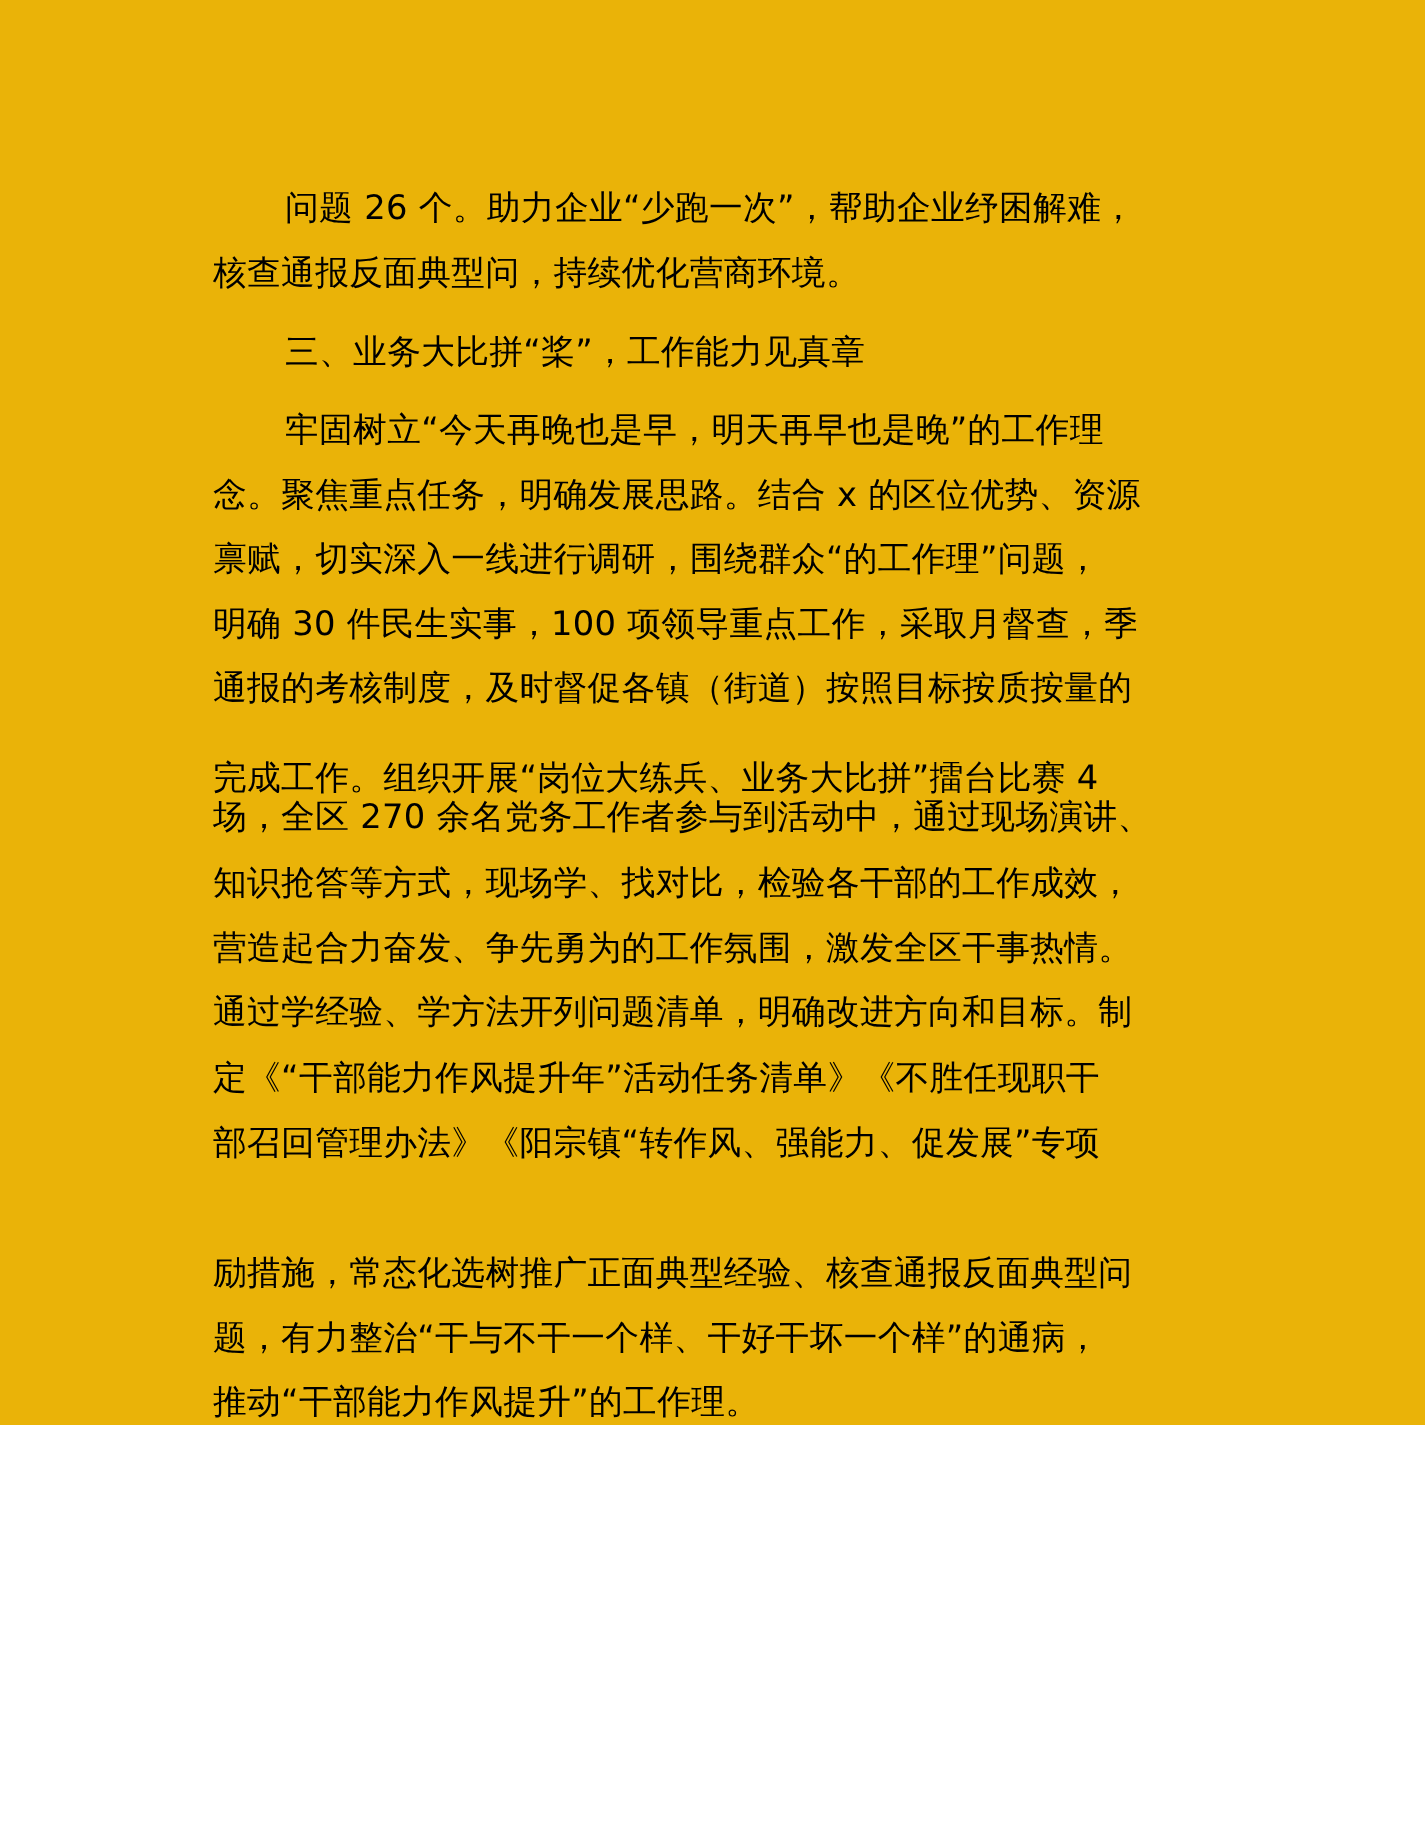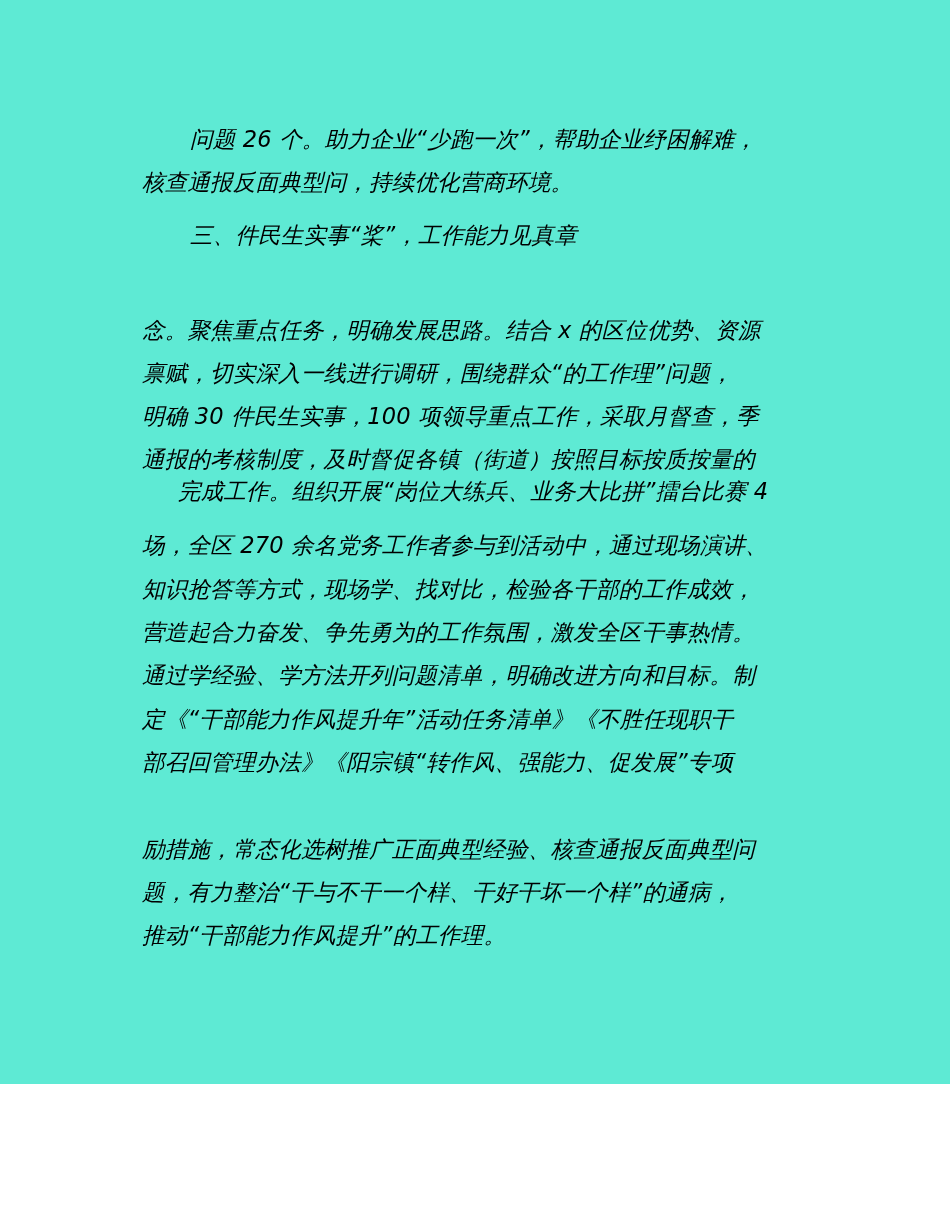--- a/index.html
+++ b/index.html
@@ -13,23 +13,22 @@
       position: relative;
       overflow: hidden;
       font-family: "DejaVu Sans", sans-serif;
       color: #000000;
     }
     .page {
       position: absolute;
       left: 0;
       top: 0;
       width: 950px;
-      height: 1084px;
-      background: #5eead4;
-      font-style: italic;
+      height: 950px;
+      background: #eab308;
     }
     .line {
       position: absolute;
       left: 142px;
       font-size: 22.5px;
       line-height: 30px;
       white-space: nowrap;
       letter-spacing: 0.2px;
     }
     .indent {
@@ -37,27 +36,28 @@
     }
   </style>
 </head>
 <body>
 
 <div class="page">
 
   <div class="line indent" style="top:124px;">问题 26 个。助力企业“少跑一次”，帮助企业纾困解难，</div>
   <div class="line" style="top:167px;">核查通报反面典型问，持续优化营商环境。</div>
 
-  <div class="line indent" style="top:220px;">三、件民生实事“桨”，工作能力见真章</div>
+  <div class="line indent" style="top:220px;">三、业务大比拼“桨”，工作能力见真章</div>
 
+  <div class="line indent" style="top:272px;">牢固树立“今天再晚也是早，明天再早也是晚”的工作理</div>
   <div class="line" style="top:315px;">念。聚焦重点任务，明确发展思路。结合 x 的区位优势、资源</div>
   <div class="line" style="top:358px;">禀赋，切实深入一线进行调研，围绕群众“的工作理”问题，</div>
   <div class="line" style="top:401px;">明确 30 件民生实事，100 项领导重点工作，采取月督查，季</div>
   <div class="line" style="top:444px;">通报的考核制度，及时督促各镇（街道）按照目标按质按量的</div>
-  <div class="line" style="top:476px;margin-left:36px;">完成工作。组织开展“岗位大练兵、业务大比拼”擂台比赛 4</div>
+  <div class="line" style="top:504px;">完成工作。组织开展“岗位大练兵、业务大比拼”擂台比赛 4</div>
   <div class="line" style="top:530px;">场，全区 270 余名党务工作者参与到活动中，通过现场演讲、</div>
   <div class="line" style="top:617px;">营造起合力奋发、争先勇为的工作氛围，激发全区干事热情。</div>
   <div class="line" style="top:574px;">知识抢答等方式，现场学、找对比，检验各干部的工作成效，</div>
   <div class="line" style="top:660px;">通过学经验、学方法开列问题清单，明确改进方向和目标。制</div>
   <div class="line" style="top:704px;">定《“干部能力作风提升年”活动任务清单》《不胜任现职干</div>
   <div class="line" style="top:747px;">部召回管理办法》《阳宗镇“转作风、强能力、促发展”专项</div>
   <div class="line" style="top:877px;">题，有力整治“干与不干一个样、干好干坏一个样”的通病，</div>
   <div class="line" style="top:834px;">励措施，常态化选树推广正面典型经验、核查通报反面典型问</div>
   <div class="line" style="top:920px;">推动“干部能力作风提升”的工作理。</div>
 

